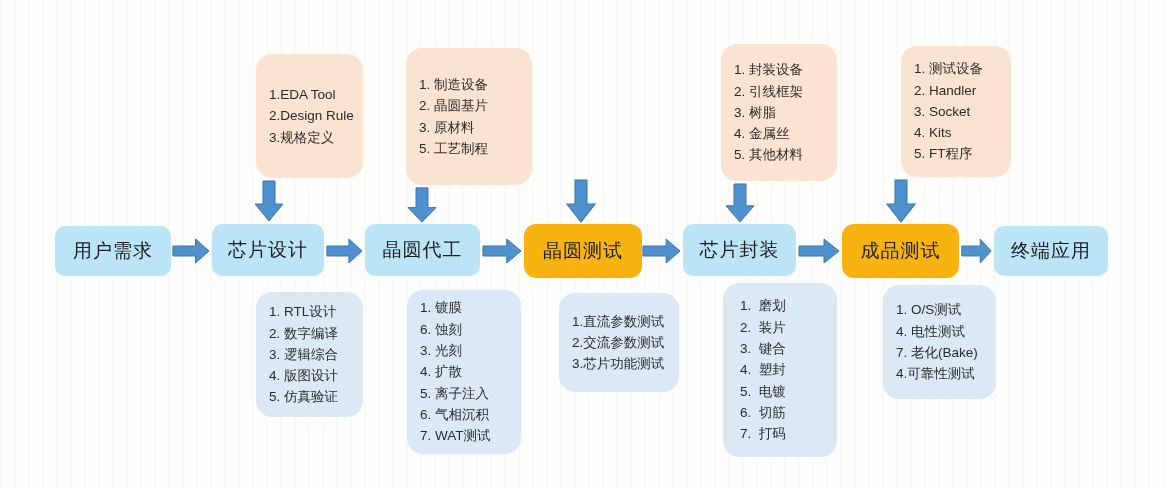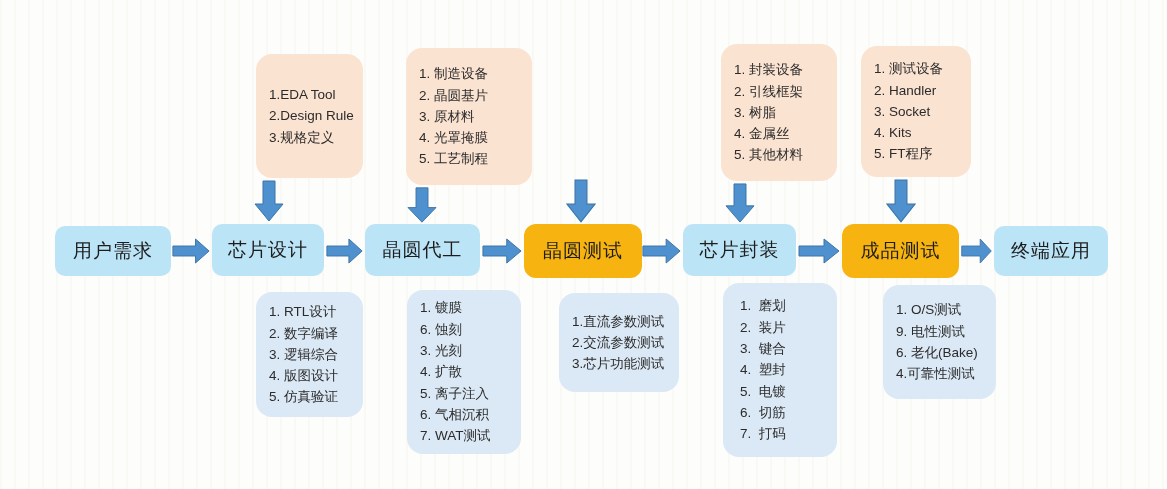--- a/index.html
+++ b/index.html
@@ -44,21 +44,21 @@
     top:224px;
   }
   .mblue{background:#bce4f7;}
   .morange{background:#f7b410;border-radius:12px;}
   .arrow{position:absolute;display:block;}
   
   #t1{left:216px;top:54px;width:107px;height:124px;}
   #t2{left:366px;top:48px;width:126px;height:137px;}
   #t3{left:519px;top:46px;width:120px;height:131px;}
   #t4{left:681px;top:44px;width:116px;height:137px;}
-  #t5{left:821px;top:46px;width:110px;height:131px;}
+  #t5{left:861px;top:46px;width:110px;height:131px;}
   
   #a1{left:254px;top:180px;width:30px;height:42px;}
   #a2{left:407px;top:187px;width:30px;height:36px;}
   #a3{left:566px;top:179px;width:30px;height:44px;}
   #a4{left:725px;top:183px;width:30px;height:40px;}
   #a5{left:886px;top:179px;width:30px;height:44px;}
   
   #m1{left:55px;width:116px;top:226px;height:50px;}
   #m2{left:212px;width:112px;}
   #m3{left:365px;width:115px;}
@@ -87,21 +87,20 @@
 
   <div class="tbox" id="t1">
       <div class="li">1.EDA Tool</div>
       <div class="li">2.Design Rule</div>
       <div class="li">3.规格定义</div>
     </div>
   <div class="tbox" id="t2">
       <div class="li">1. 制造设备</div>
       <div class="li">2. 晶圆基片</div>
       <div class="li">3. 原材料</div>
-      <div class="li">4. 光罩掩膜</div>
       <div class="li">5. 工艺制程</div>
     </div>
   <div class="tbox" id="t4">
       <div class="li">1. 封装设备</div>
       <div class="li">2. 引线框架</div>
       <div class="li">3. 树脂</div>
       <div class="li">4. 金属丝</div>
       <div class="li">5. 其他材料</div>
     </div>
   <div class="tbox" id="t5">
@@ -194,18 +193,18 @@
       <div class="li">1.  磨划</div>
       <div class="li">2.  装片</div>
       <div class="li">3.  键合</div>
       <div class="li">4.  塑封</div>
       <div class="li">5.  电镀</div>
       <div class="li">6.  切筋</div>
       <div class="li">7.  打码</div>
     </div>
   <div class="bbox" id="b5">
       <div class="li">1. O/S测试</div>
-      <div class="li">9. 电性测试</div>
-      <div class="li">6. 老化(Bake)</div>
+      <div class="li">4. 电性测试</div>
+      <div class="li">7. 老化(Bake)</div>
       <div class="li">4.可靠性测试</div>
     </div>
 
 </div>
 
 </body></html>

